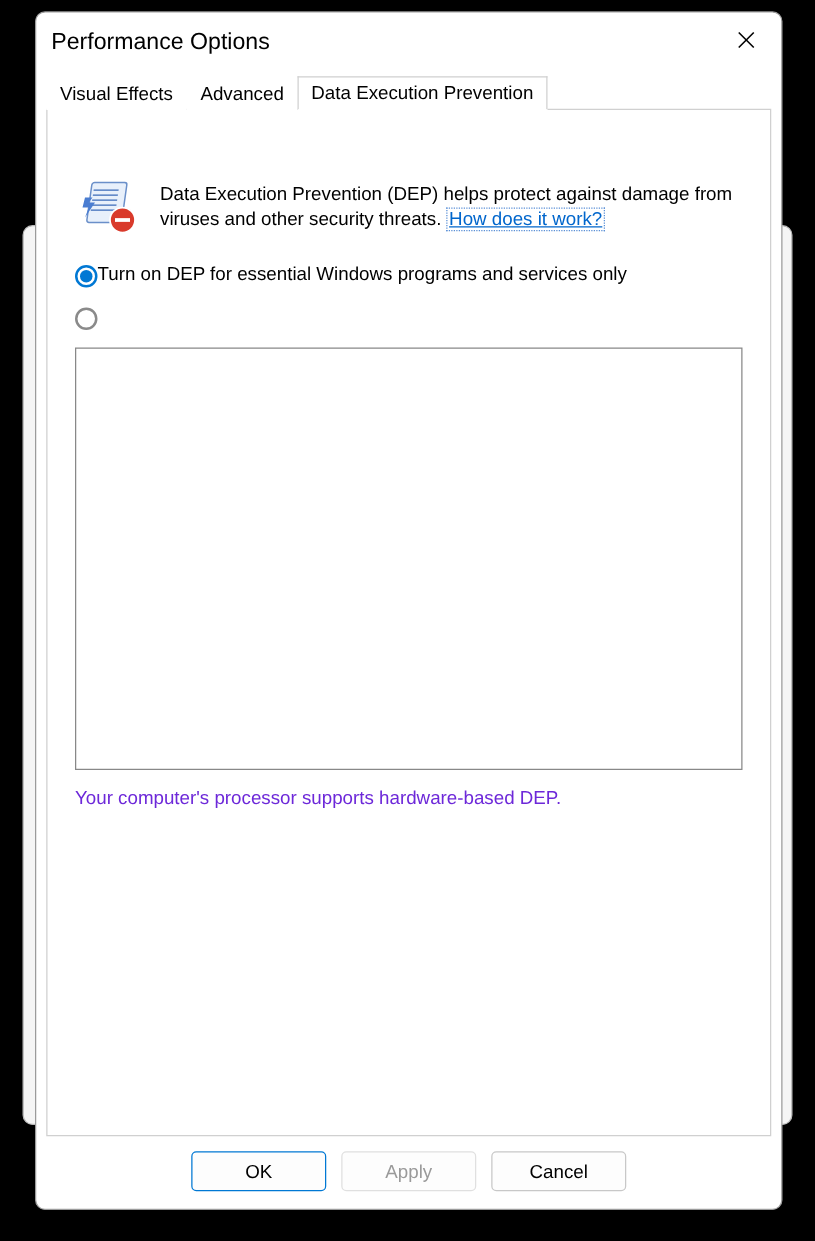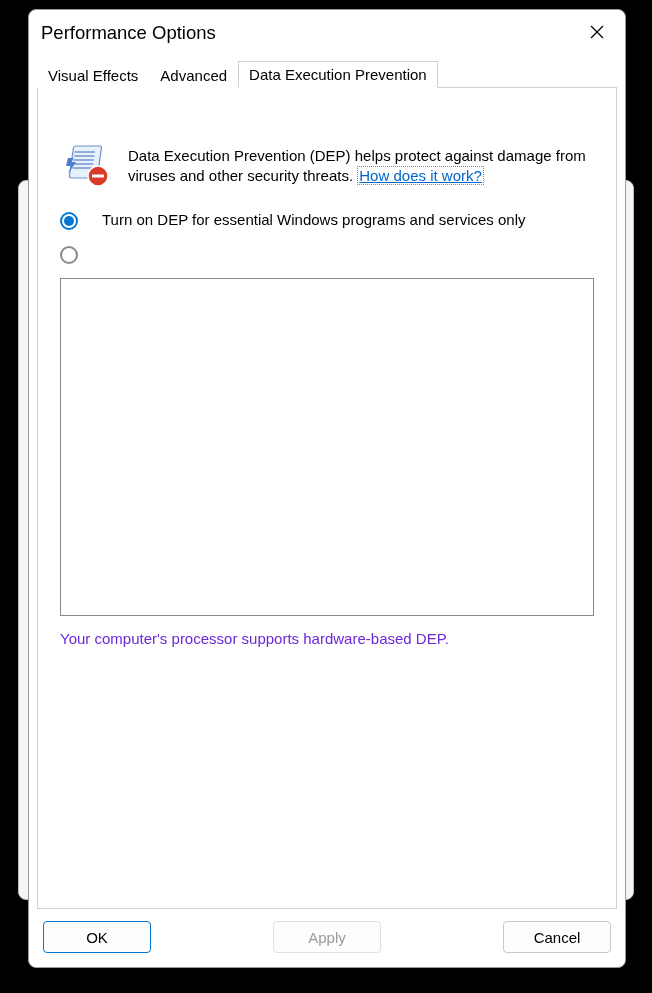--- a/index.html
+++ b/index.html
@@ -113,21 +113,21 @@
       text-decoration: underline;
       border: 1px dotted #5a8fd6;
       padding: 0 1px;
     }
     .radio-group {
       margin-top: 18px;
     }
     .radio-option {
       display: flex;
       align-items: flex-start;
-      gap: 24px;
+      gap: 0;
       margin-bottom: 14px;
     }
     .radio-circle {
       width: 18px;
       height: 18px;
       border: 2px solid #8a8a8a;
       border-radius: 50%;
       margin-top: 2px;
       flex-shrink: 0;
       position: relative;
@@ -175,21 +175,21 @@
       cursor: default;
       font-family: inherit;
     }
     .status-text {
       font-size: 15px;
       color: #6d28d9;
     }
     .dialog-buttons {
       display: flex;
       gap: 12px;
-      justify-content: space-between;
+      justify-content: center;
       padding: 12px 14px 14px 14px;
     }
     .dlg-btn {
       min-width: 108px;
       height: 32px;
       border: 1px solid #c8c8c8;
       background: #fdfdfd;
       color: #000;
       font-size: 15px;
       border-radius: 4px;

